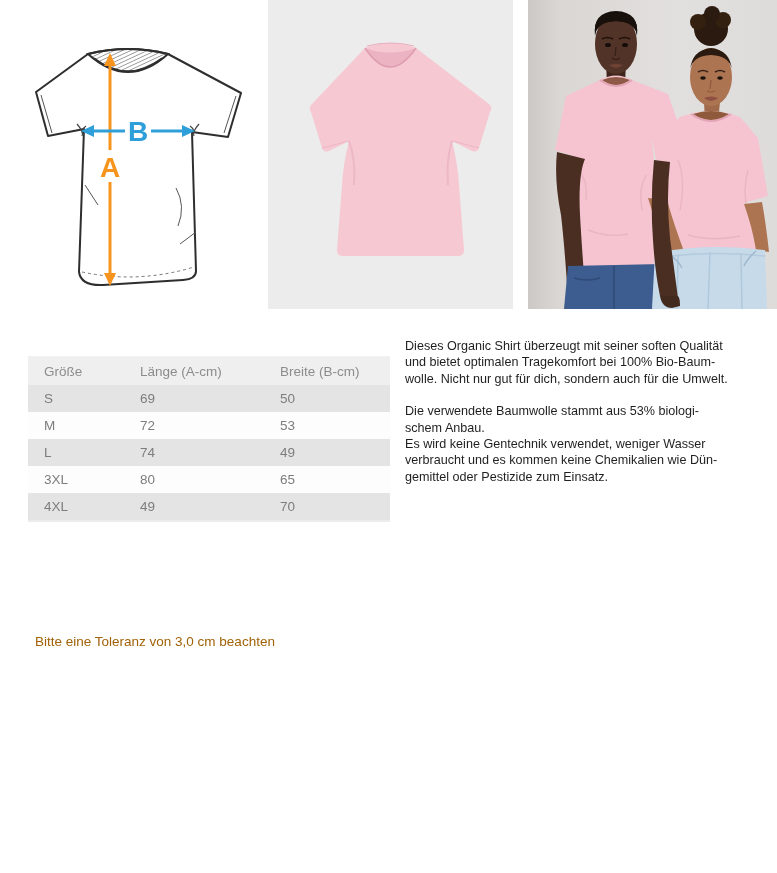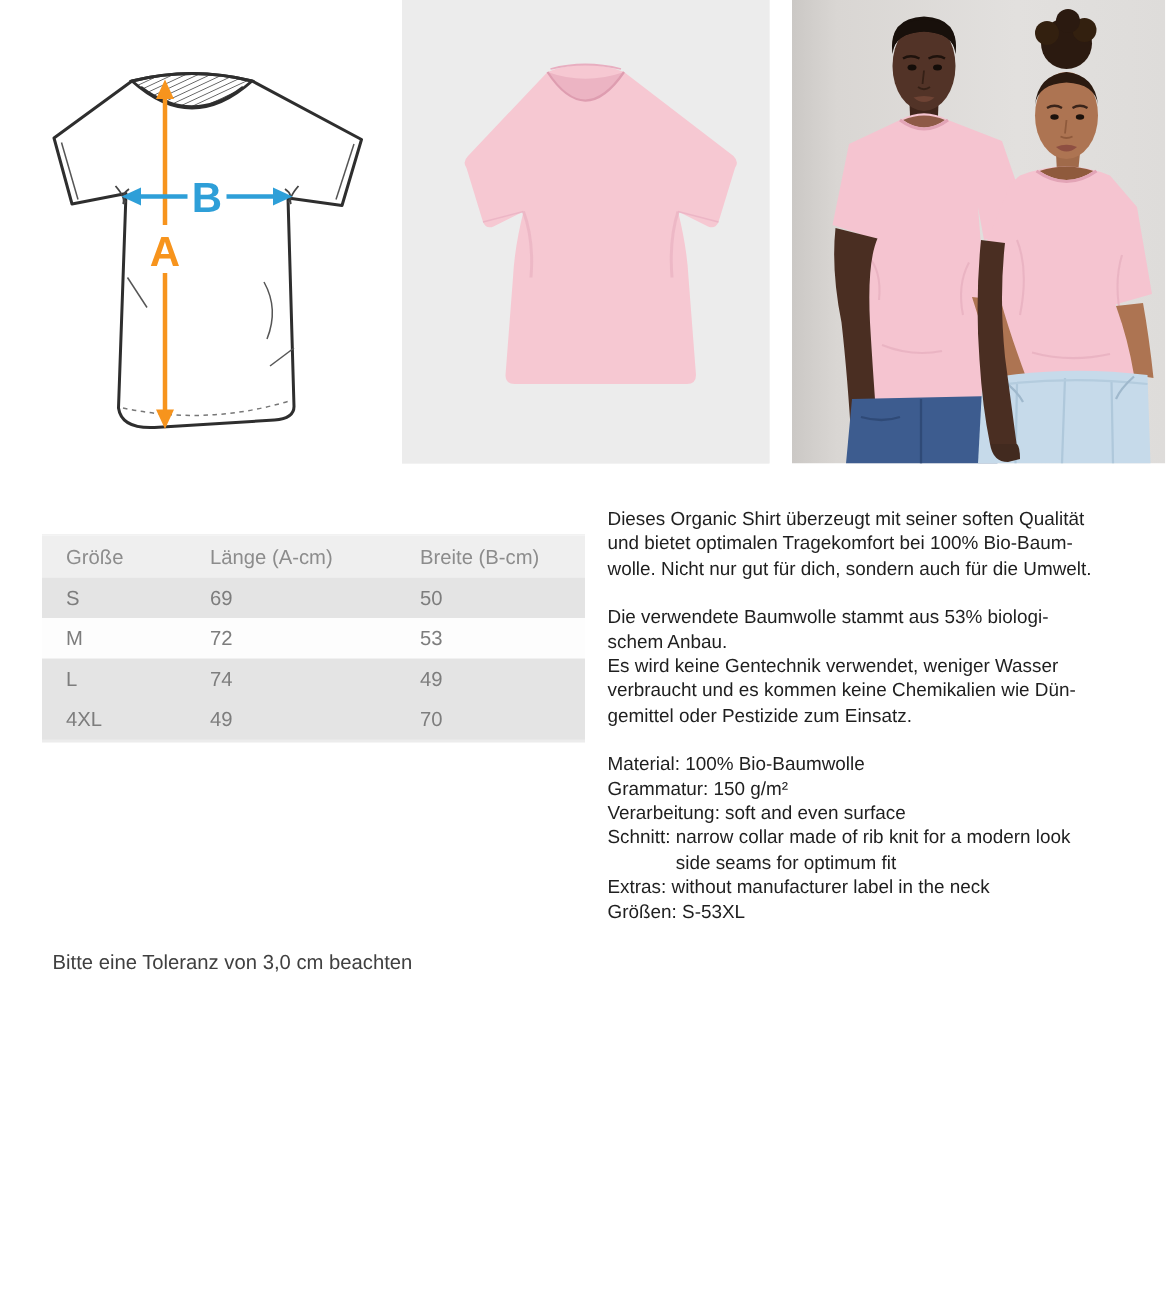--- a/index.html
+++ b/index.html
@@ -25,21 +25,21 @@
     text-align:left;height:28px;padding:0 0 0 16px;
   }
   .size-table td{
     color:var(--table-text-gray,#7D7D7D);height:27px;padding:0 0 0 16px;
   }
   .size-table tr.alt td{background:var(--table-row-alt-bg,#E4E4E4);}
   .size-table tr.plain td{background:#FDFDFD;}
   .size-table col.c1{width:96px;} .size-table col.c2{width:140px;} .size-table col.c3{width:126px;}
 
   .tolerance-note{
-    position:absolute;left:35px;top:620px;font-size:13.5px;color:#404040;
+    position:absolute;left:35px;top:620px;font-size:13.5px;color:#a16207;
   }
 
   .description{
     position:absolute;left:405px;top:338px;width:342px;
     font-size:12.6px;line-height:16.4px;color:var(--body-text,#1F1F1F);
   }
   .description p{margin:0 0 16px 0;white-space:pre-wrap;}
 
   
   .arrow-a-stroke{stroke:var(--arrow-a-orange,#F7941D);}
@@ -210,41 +210,39 @@
         <tr class="plain">
           <td>M</td>
           <td>72</td>
           <td>53</td>
         </tr>
         <tr class="alt">
           <td>L</td>
           <td>74</td>
           <td>49</td>
         </tr>
+        <tr class="plain">
+          <td>3XL</td>
+          <td>80</td>
+          <td>65</td>
+        </tr>
         <tr class="alt">
           <td>4XL</td>
           <td>49</td>
           <td>70</td>
         </tr>
       </tbody>
   </table>
 
   <p class="tolerance-note">Bitte eine Toleranz von 3,0 cm beachten</p>
 
   <div class="description">
       <p>Dieses Organic Shirt überzeugt mit seiner soften Qualität
 und bietet optimalen Tragekomfort bei 100% Bio-Baum-
 wolle. Nicht nur gut für dich, sondern auch für die Umwelt.</p>
       <p>Die verwendete Baumwolle stammt aus 53% biologi-
 schem Anbau.
 Es wird keine Gentechnik verwendet, weniger Wasser
 verbraucht und es kommen keine Chemikalien wie Dün-
 gemittel oder Pestizide zum Einsatz.</p>
-      <p>Material: 100% Bio-Baumwolle
-Grammatur: 150 g/m²
-Verarbeitung: soft and even surface
-Schnitt: narrow collar made of rib knit for a modern look
-             side seams for optimum fit
-Extras: without manufacturer label in the neck
-Größen: S-53XL</p>
     </div>
 
 </div>
 
 </body></html>

